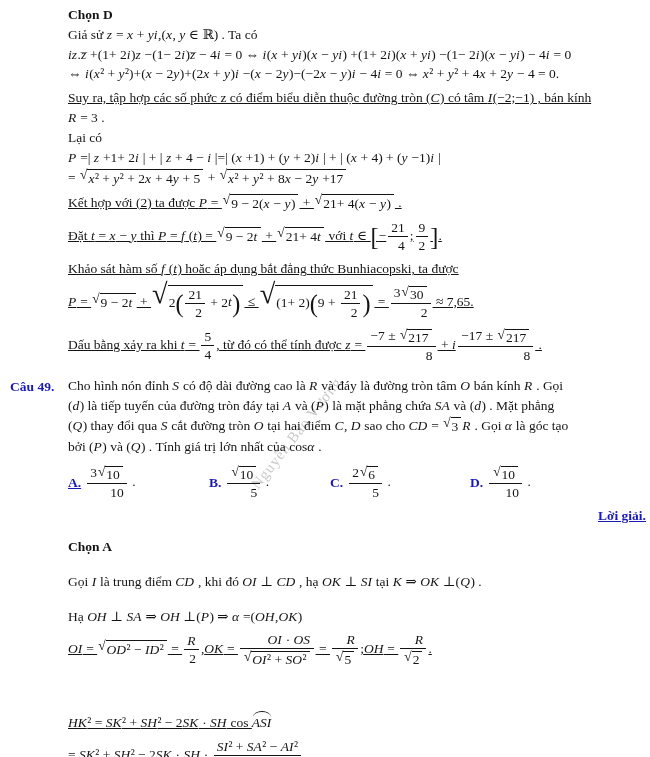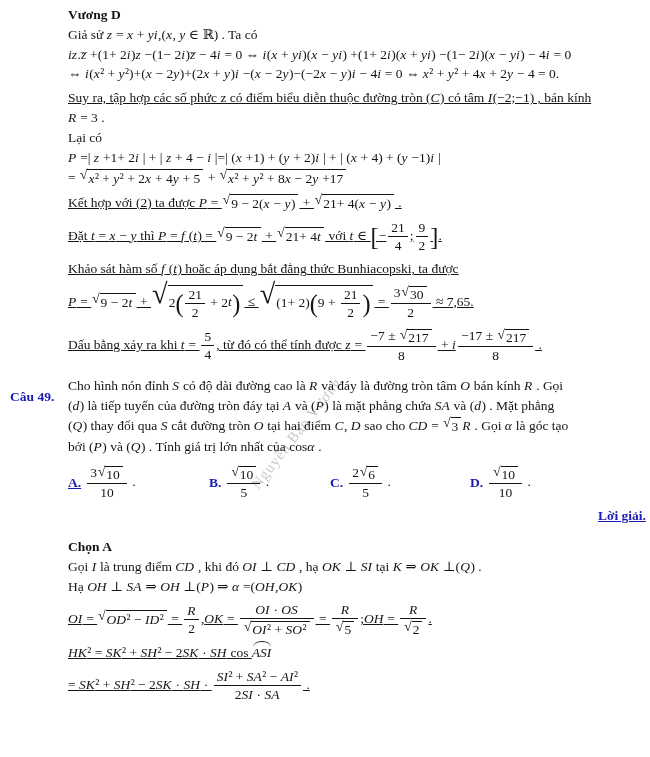--- a/index.html
+++ b/index.html
@@ -7,42 +7,42 @@
     position:relative; width:650px; height:757px; background:#ffffff;
     font-family:"Liberation Serif","DejaVu Serif",serif;
     font-size:13.5px; color:#141414; overflow:hidden;
   }
   .content{ position:absolute; left:68px; top:4px; width:578px; }
   .line{ display:block; margin:2px 0; white-space:nowrap; line-height:1.32; }
   .bold{ font-weight:bold; }
   .blue{ color:#1a1ab8; }
   .center{ text-align:right; white-space:normal; }
   .sp-sm{ margin-top:6px;text-decoration:underline; }
-  .sp-md{ margin-top:2px; }
+  .sp-md{ margin-top:17px; }
   .sp-lg{ margin-top:13px; }
   i.v{ font-style:italic; padding-right:0.5px; }
   
   .frac{ display:inline-flex; flex-direction:column; vertical-align:middle;
-         text-align:center; line-height:1.12; margin:1px 2px; }
+         text-align:right; line-height:1.12; margin:1px 2px; }
   .frac>.num{ border-bottom:1px solid #141414; padding:0 3px 1px; }
   .frac>.den{ padding:1px 3px 0; }
   
   .sqrt{ display:inline-flex; align-items:flex-start; vertical-align:middle; margin:0 1px; }
   .sqrt>.rad{ line-height:1.05; margin-top:-1px; }
   .sqrt:has(.frac)>.rad{ font-size:2.1em; line-height:0.62; margin-top:0; }
   .sqrt>.vinc{ border-top:1.2px solid #141414; padding:0 3px 0 1px; }
   
-  .arc{ position:relative; display:inline-block; }
+  .arc{ position:relative; display:inline-block;margin-top:40px; }
   .arc::before{ content:""; position:absolute; left:1px; right:1px; top:-3px; height:6px;
     border-top:1.4px solid #141414; border-radius:60% 60% 0 0 / 100% 100% 0 0; }
   
   .big{ font-size:1.8em; font-weight:400; vertical-align:middle; line-height:0.7; }
   
   .qblock{ position:relative; }
-  .qlabel{ position:absolute; left:-58px; top:12px; font-weight:bold; color:#1a1ab8; }
+  .qlabel{ position:absolute; left:-58px; top:2px; font-weight:bold; color:#1a1ab8; }
   
   .options{ display:flex; margin-top:8px; align-items:center; }
   .opt{ display:flex; align-items:center; }
   .opt:nth-child(1){ width:141px; }
   .opt:nth-child(2){ width:121px; }
   .opt:nth-child(3){ width:140px; }
   .optlabel{ font-weight:bold; color:#1a1ab8; margin-right:4px; }
   .optlabel.correct{ text-decoration:underline; }
   
   .watermark{ position:absolute; left:248px; top:482px; transform:rotate(-52deg);
@@ -50,21 +50,21 @@
     white-space:nowrap; user-select:none; }
 </style>
 </head>
 <body>
 
 <div class="page">
   <div class="watermark">Nguyễn Bảo Vương</div>
 
   <div class="content">
 
-    <div class="line bold">Vương D</div>
+    <div class="line bold">Chọn D</div>
     <div class="line">Giả sử <span class="mi"><i class="v">z</i> = <i class="v">x</i> + <i class="v">yi</i>,(<i class="v">x</i>, <i class="v">y</i> ∈ ℝ)</span> . Ta có</div>
     <div class="line"><span class="mi"><i class="v">iz</i>.<i class="v">z̅</i> +(1+ 2<i class="v">i</i>)<i class="v">z</i> −(1− 2<i class="v">i</i>)<i class="v">z̅</i> − 4<i class="v">i</i> = 0 ⇔ <i class="v">i</i>(<i class="v">x</i> + <i class="v">yi</i>)(<i class="v">x</i> − <i class="v">yi</i>) +(1+ 2<i class="v">i</i>)(<i class="v">x</i> + <i class="v">yi</i>) −(1− 2<i class="v">i</i>)(<i class="v">x</i> − <i class="v">yi</i>) − 4<i class="v">i</i> = 0</span></div>
     <div class="line"><span class="mi">⇔ <i class="v">i</i>(<i class="v">x</i>² + <i class="v">y</i>²)+(<i class="v">x</i> − 2<i class="v">y</i>)+(2<i class="v">x</i> + <i class="v">y</i>)<i class="v">i</i> −(<i class="v">x</i> − 2<i class="v">y</i>)−(−2<i class="v">x</i> − <i class="v">y</i>)<i class="v">i</i> − 4<i class="v">i</i> = 0 ⇔ <i class="v">x</i>² + <i class="v">y</i>² + 4<i class="v">x</i> + 2<i class="v">y</i> − 4 = 0.</span></div>
     <div class="line sp-sm">Suy ra, tập hợp các số phức z có điểm biểu diễn thuộc đường tròn (<span class="mi"><i class="v">C</i></span>) có tâm <span class="mi"><i class="v">I</i></span>(−2;−1) , bán kính</div>
     <div class="line"><span class="mi"><i class="v">R</i></span> = 3 .</div>
     <div class="line">Lại có</div>
     <div class="line"><span class="mi"><i class="v">P</i> =| <i class="v">z</i> +1+ 2<i class="v">i</i> | + | <i class="v">z</i> + 4 − <i class="v">i</i> |=| (<i class="v">x</i> +1) + (<i class="v">y</i> + 2)<i class="v">i</i> | + | (<i class="v">x</i> + 4) + (<i class="v">y</i> −1)<i class="v">i</i> |</span></div>
     <div class="line"><span class="mi">= <span class="sqrt">
             <span class="rad">√</span>
             <span class="vinc"><i class="v">x</i>² + <i class="v">y</i>² + 2<i class="v">x</i> + 4<i class="v">y</i> + 5</span>

